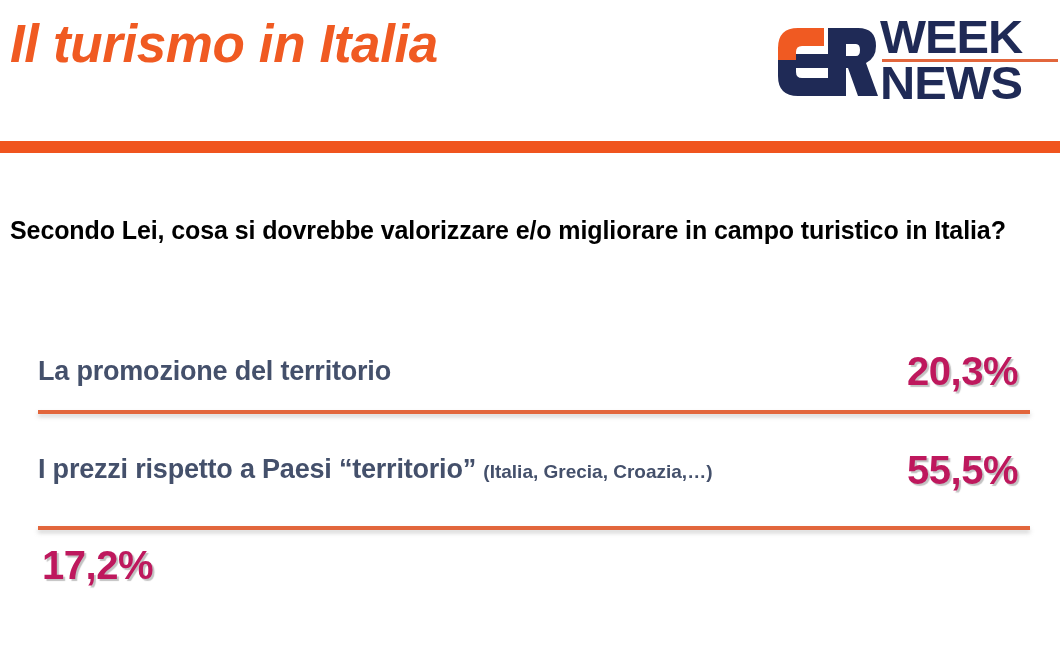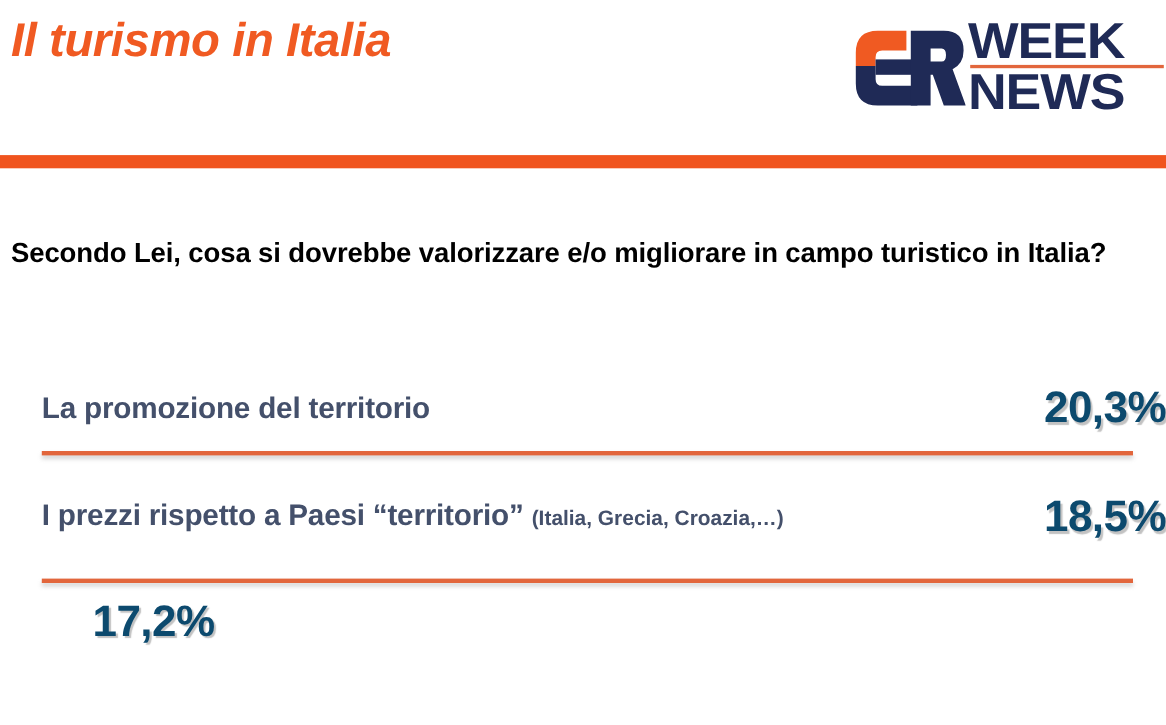--- a/index.html
+++ b/index.html
@@ -19,21 +19,21 @@
   #header {
     position: absolute;
     left: 0; top: 0;
     width: 1060px;
     height: 141px;
   }
   #slide-title {
     position: absolute;
     left: 10px;
     top: 13px;
-    font-size: 43px;
+    font-size: 53px;
     font-weight: bold;
     font-style: italic;
     letter-spacing: -0.4px;
     color: #f05a22;
     white-space: nowrap;
   }
 
   
   #logo {
     position: absolute;
@@ -125,22 +125,22 @@
     flex: 1 1 auto;
   }
   .answer-sub {
     font-size: 19px;
     font-weight: bold;
     letter-spacing: 0px;
   }
   .answer-value {
     flex: 0 0 auto;
     width: 195px;
-    text-align: right;
-    color: #0c4a6e;
+    text-align: center;
+    color: #be185d;
     font-size: 40px;
     font-weight: bold;
     letter-spacing: -0.5px;
     text-shadow: 2px 2px 1px rgba(120,120,120,0.45);
   }
   .divider {
     position: relative;
     margin-left: 38px;
     width: 992px;
     height: 4px;
@@ -195,21 +195,21 @@
     </div>
     <div class="answer-value">20,3%</div>
   </div>
 
   <div class="divider" id="div-1"></div>
 
   <div class="answer-row" id="row-2">
     <div class="answer-label">
       <span>I prezzi rispetto a Paesi “territorio” </span><span class="answer-sub">(Italia, Grecia, Croazia,…)</span>
     </div>
-    <div class="answer-value">18,5%</div>
+    <div class="answer-value">55,5%</div>
   </div>
 
   <div class="divider" id="div-2"></div>
 
   <div class="answer-row" id="row-3">
     <div class="answer-value">17,2%</div>
   </div>
 
 </div>
 

